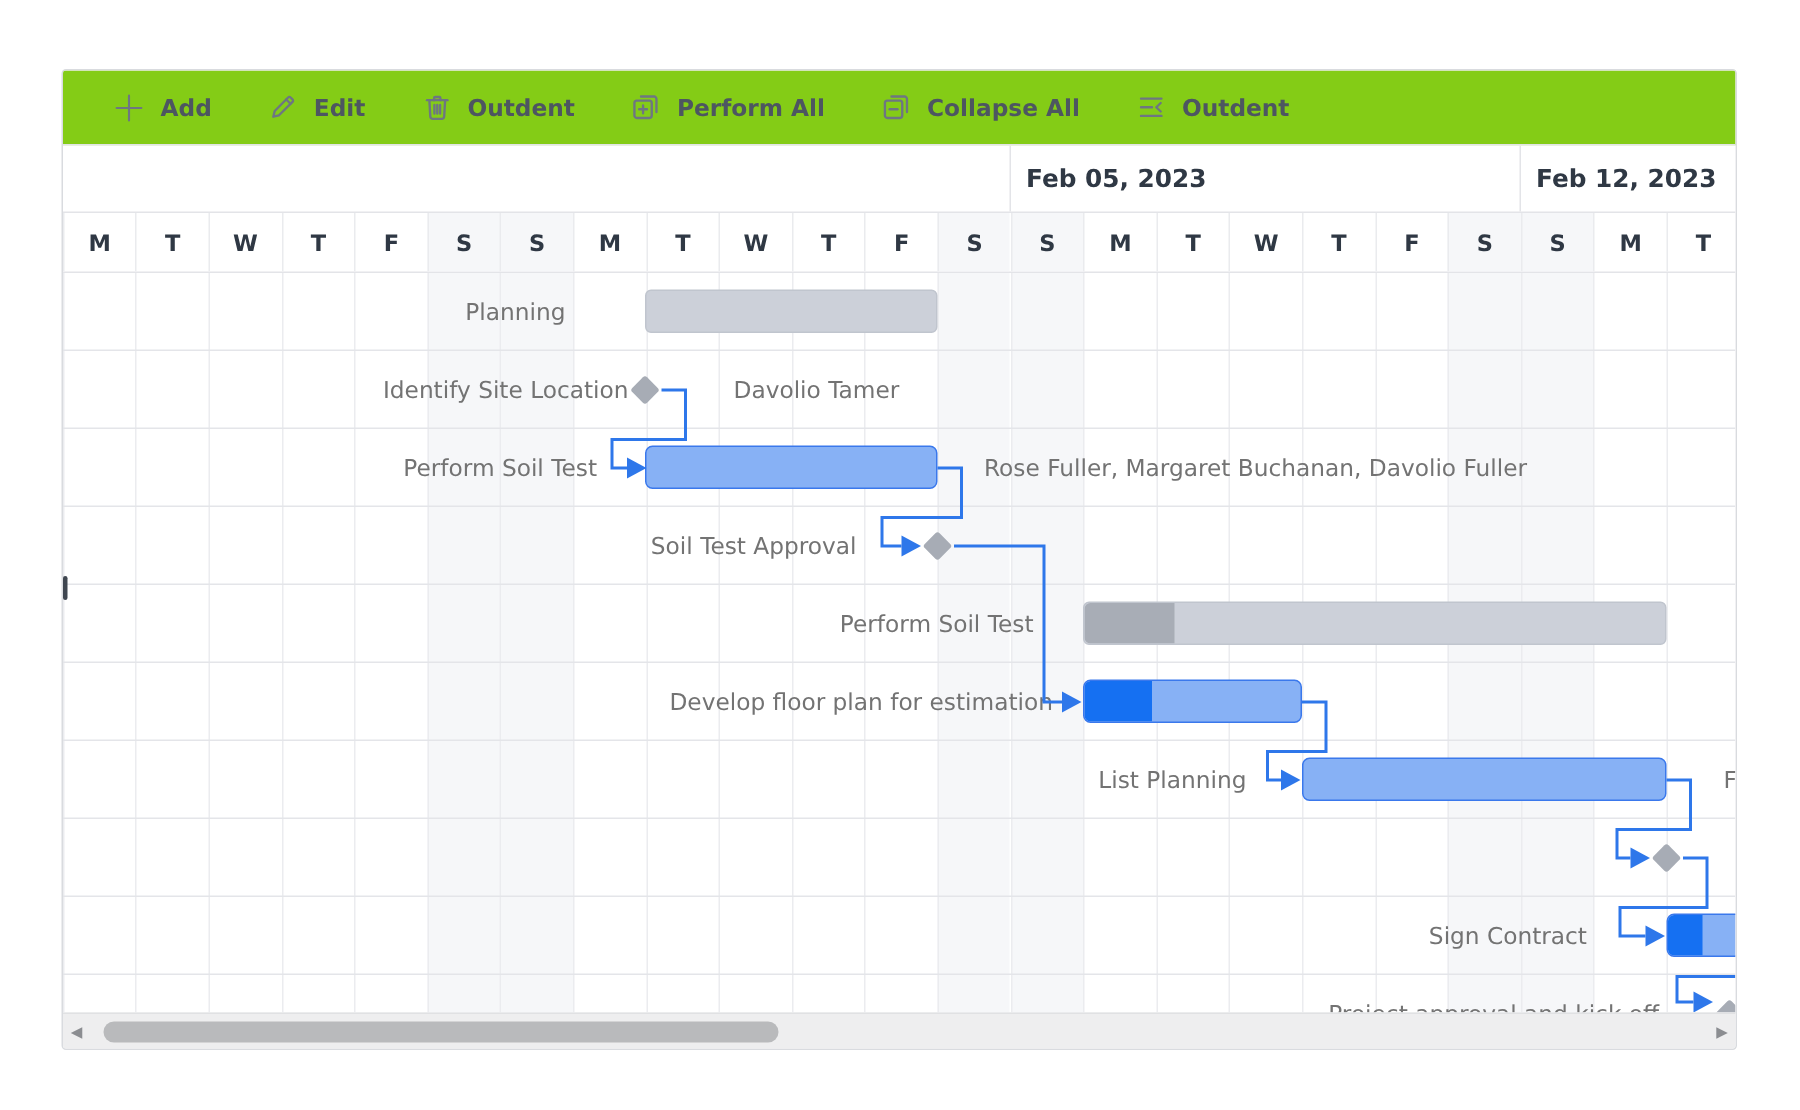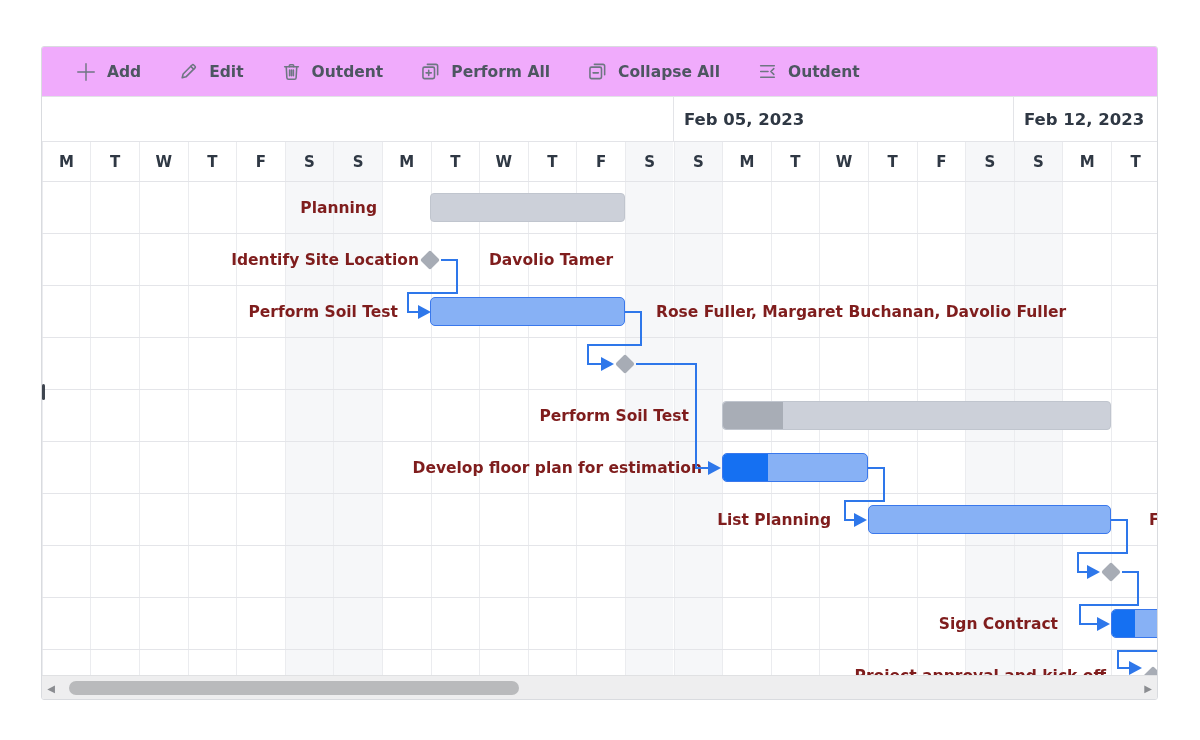--- a/index.html
+++ b/index.html
@@ -1,40 +1,40 @@
 <!DOCTYPE html>
 <html><head>
 <meta charset="utf-8">
 <style>
   html,body{margin:0;padding:0;background:#ffffff;width:1200px;height:740px;
     font-family:"DejaVu Sans","Liberation Sans",sans-serif;-webkit-font-smoothing:antialiased;}
   .gantt-container{position:absolute;left:41px;top:46px;width:1117px;height:654px;
     border:1px solid #d9dbdf;border-radius:3px;background:#fff;overflow:hidden;box-sizing:border-box;}
   
-  .toolbar{height:49px;background:#f0abfc;border-bottom:1px solid #e2e3e7;
+  .toolbar{height:49px;background:#84cc16;border-bottom:1px solid #e2e3e7;
     display:flex;padding-left:33px;}
   .tb-item{display:flex;align-items:center;gap:10px;margin-right:37px;cursor:pointer;
     color:#4d5661;font-weight:700;font-size:15.5px;white-space:nowrap;}
   .tb-item svg{stroke:#6e7682;fill:none;stroke-width:1.5;stroke-linecap:round;stroke-linejoin:round;}
   
   .week-tier{position:relative;height:44px;border-bottom:1px solid #e3e4e8;background:#fff;}
   .week-cell{position:absolute;top:0;height:100%;box-sizing:border-box;}
   .week-cell.bordered{border-left:1px solid #e3e4e8;}
   .week-label{position:absolute;left:10px;top:50%;transform:translateY(-50%);
     font-weight:700;font-size:16.5px;color:#2f3844;white-space:nowrap;}
   .day-tier{position:relative;height:39px;border-bottom:1px solid #e3e4e8;background:#fff;overflow:hidden;}
   .day-cell{position:absolute;top:0;height:100%;display:flex;align-items:center;justify-content:center;
     font-weight:700;font-size:15px;color:#2f3844;box-sizing:border-box;border-left:1px solid #eaebee;}
   .weekend{background:#f6f7f9;}
   
   .chart-body{position:relative;height:493px;background:#fff;overflow:hidden;}
   .col{position:absolute;top:0;bottom:0;box-sizing:border-box;border-left:1px solid #ebecef;}
   .grid-row{position:absolute;left:0;right:0;height:52px;box-sizing:border-box;border-bottom:1px solid #e4e5e9;}
-  .task-label{position:absolute;height:52px;line-height:52px;font-weight:700;font-size:15.5px;
-    color:#7f1d1d;white-space:nowrap;}
+  .task-label{position:absolute;height:52px;line-height:52px;font-weight:400;font-size:15.5px;
+    color:#737373;white-space:nowrap;}
   .bar{position:absolute;height:29px;border-radius:5px;box-sizing:border-box;overflow:hidden;cursor:pointer;}
   .bar.task{background:#87b1f5;border:1.5px solid #3a78ec;}
   .bar.parent{background:#ccd0d9;border:1px solid #c0c5ce;border-radius:4px;}
   .progress{position:absolute;left:0;top:0;bottom:0;border-radius:4px 0 0 4px;}
   .milestone{position:absolute;width:14px;height:14px;background:#a7acb5;transform:rotate(45deg);
     border-radius:2px;cursor:pointer;}
   .connectors{position:absolute;left:0;top:0;pointer-events:none;}
   .cursor-artifact{position:absolute;left:0;width:2.5px;height:16px;background:#3f4650;border-radius:2px;}
   
   .hscroll{position:relative;height:24px;background:#eeeeef;border-top:1px solid #e0e1e3;}
@@ -173,20 +173,21 @@
       <div class="grid-row" style="top: 416px;"></div>
       <div class="grid-row" style="top: 468px;"></div>
       <div class="task-label" style="top: 0px; right: 780px;">Planning</div>
       <div class="bar parent" style="left: 388px; top: 11px; width: 195px;"></div>
       <div class="task-label" style="top: 52px; right: 738px;">Identify Site Location</div>
       <div class="milestone" style="left: 381px; top: 71px;"></div>
       <div class="task-label" style="top: 52px; left: 447px;">Davolio Tamer</div>
       <div class="task-label" style="top: 104px; right: 759px;">Perform Soil Test</div>
       <div class="bar task" style="left: 388px; top: 115px; width: 195px;"></div>
       <div class="task-label" style="top: 104px; left: 614px;">Rose Fuller, Margaret Buchanan, Davolio Fuller</div>
+      <div class="task-label" style="top: 156px; right: 586px;">Soil Test Approval</div>
       <div class="milestone" style="left: 576px; top: 175px;"></div>
       <div class="task-label" style="top: 208px; right: 468px;">Perform Soil Test</div>
       <div class="bar parent" style="left: 680px; top: 219px; width: 389px;">
         <div class="progress" style="width: 60px; background: rgb(168, 173, 182);"></div>
       </div>
       <div class="task-label" style="top: 260px; right: 455px;">Develop floor plan for estimation</div>
       <div class="bar task" style="left: 680px; top: 271px; width: 146px;">
         <div class="progress" style="width: 45px; background: rgb(21, 112, 242);"></div>
       </div>
       <div class="task-label" style="top: 312px; right: 326px;">List Planning</div>

